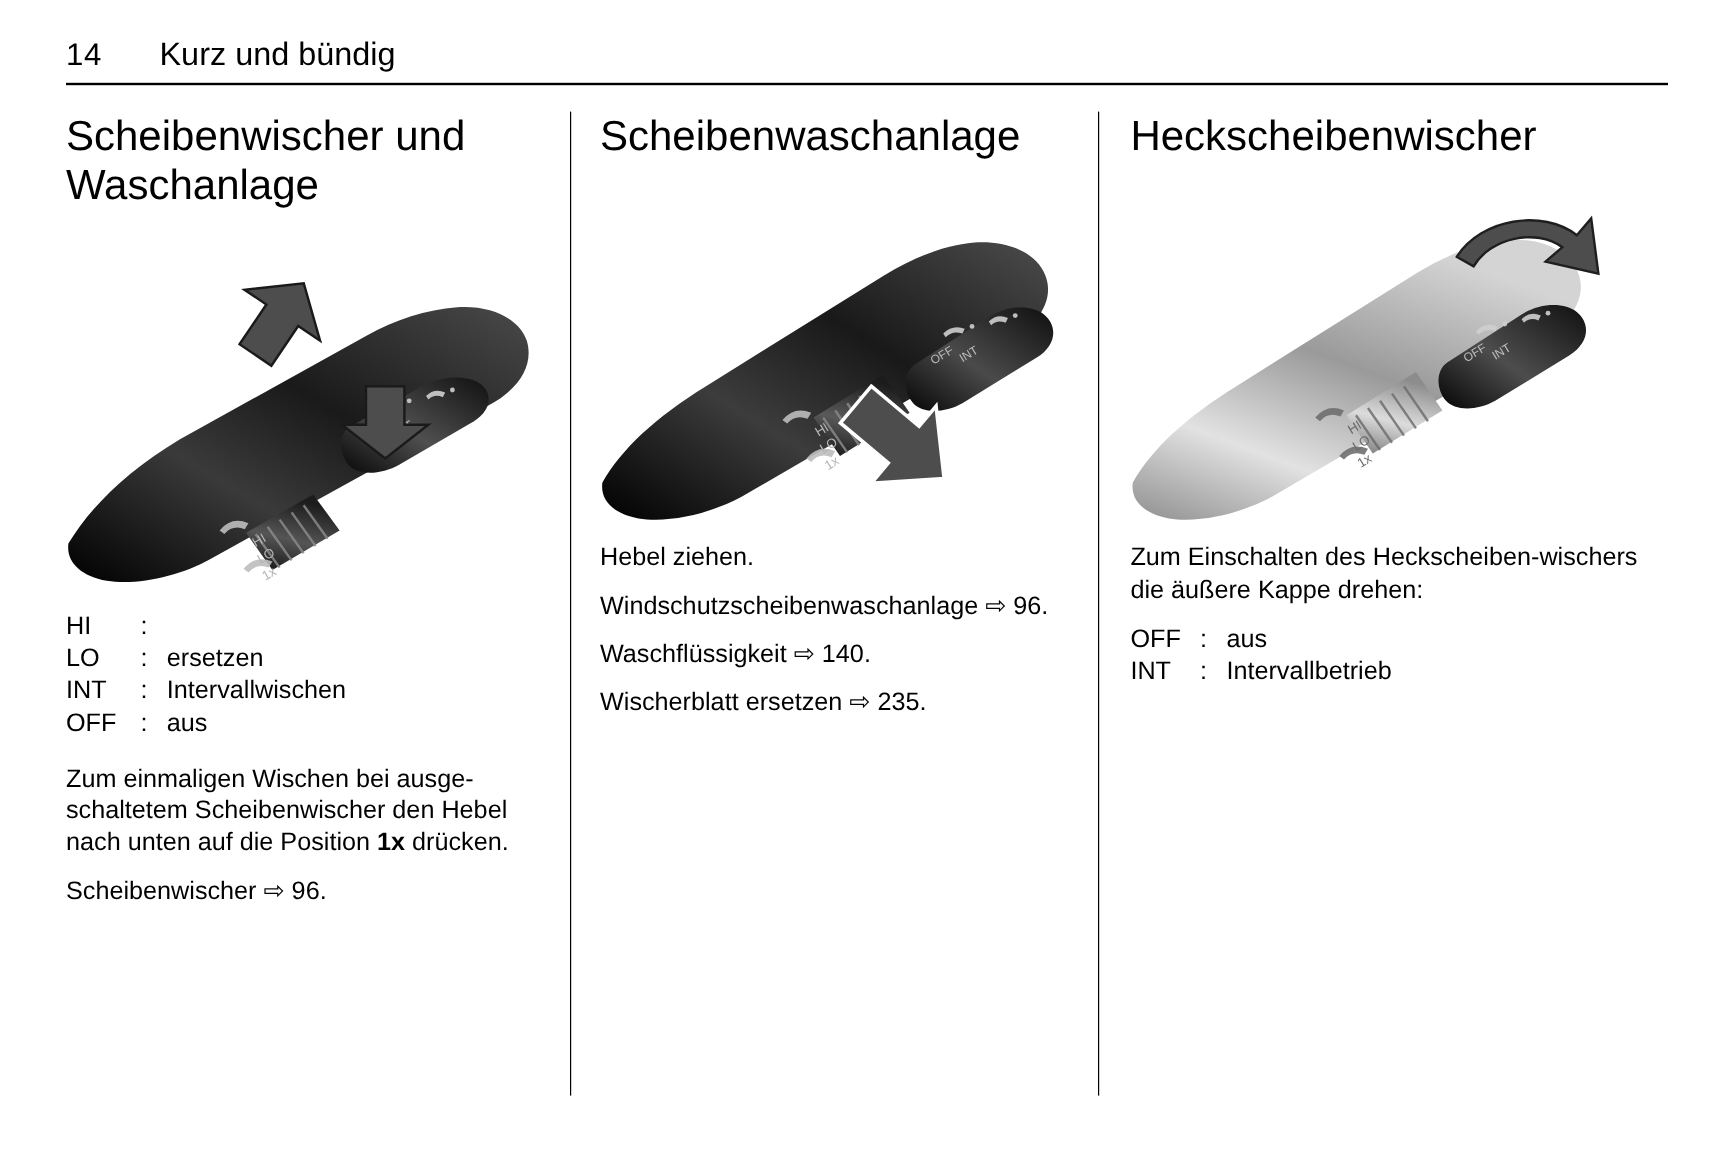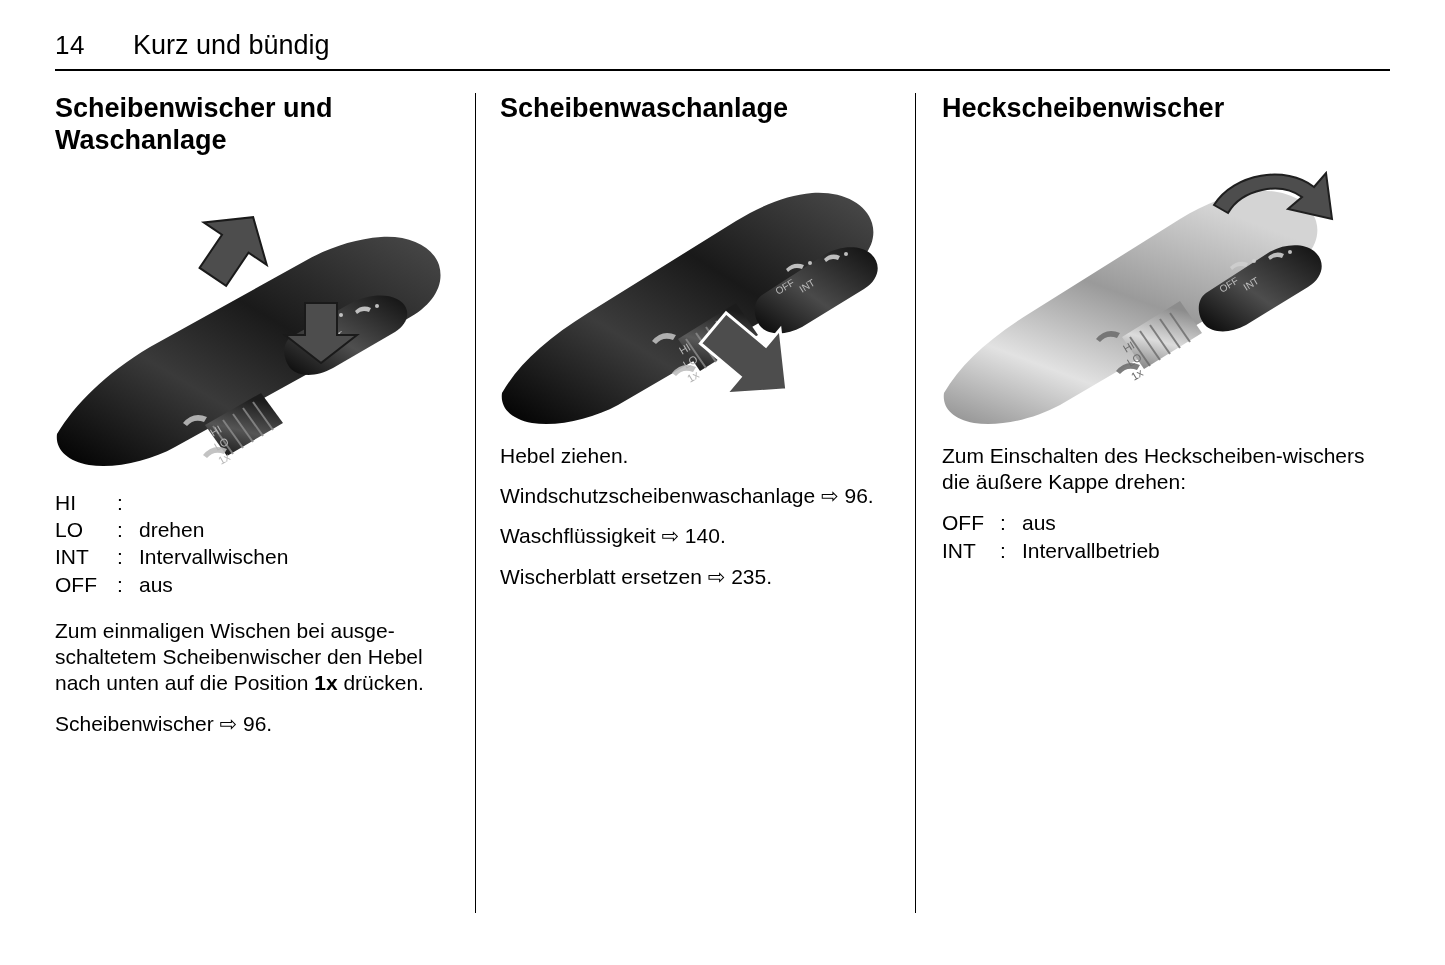--- a/index.html
+++ b/index.html
@@ -44,22 +44,22 @@
   }
   .col {
     box-sizing: border-box;
     position: relative;
   }
   .col-1 { width: 420px; padding-right: 28px; }
   .col-2 { width: 440px; padding-left: 24px; padding-right: 28px; border-left: 1px solid #000; }
   .col-3 { width: 470px; padding-left: 26px; border-left: 1px solid #000; }
 
   h1.sec-title {
-    font-size: 27px;
-    font-weight: bold;
+    font-size: 35px;
+    font-weight: normal;
     margin: 0 0 6px 0;
     line-height: 1.18;
   }
   h2.sub-title {
     font-size: 21px;
     font-weight: normal;
     margin: 18px 0 4px 0;
   }
   p.body {
     font-size: 21px;
@@ -183,21 +183,21 @@
       </div>
 
       <div class="deflist">
         <div class="row">
           <div class="term">HI</div>
           <div class="colon">:</div>
         </div>
         <div class="row">
           <div class="term">LO</div>
           <div class="colon">:</div>
-          <div class="desc">drehen</div>
+          <div class="desc">ersetzen</div>
         </div>
         <div class="row">
           <div class="term">INT</div>
           <div class="colon">:</div>
           <div class="desc">Intervallwischen</div>
         </div>
         <div class="row">
           <div class="term">OFF</div>
           <div class="colon">:</div>
           <div class="desc">aus</div>

